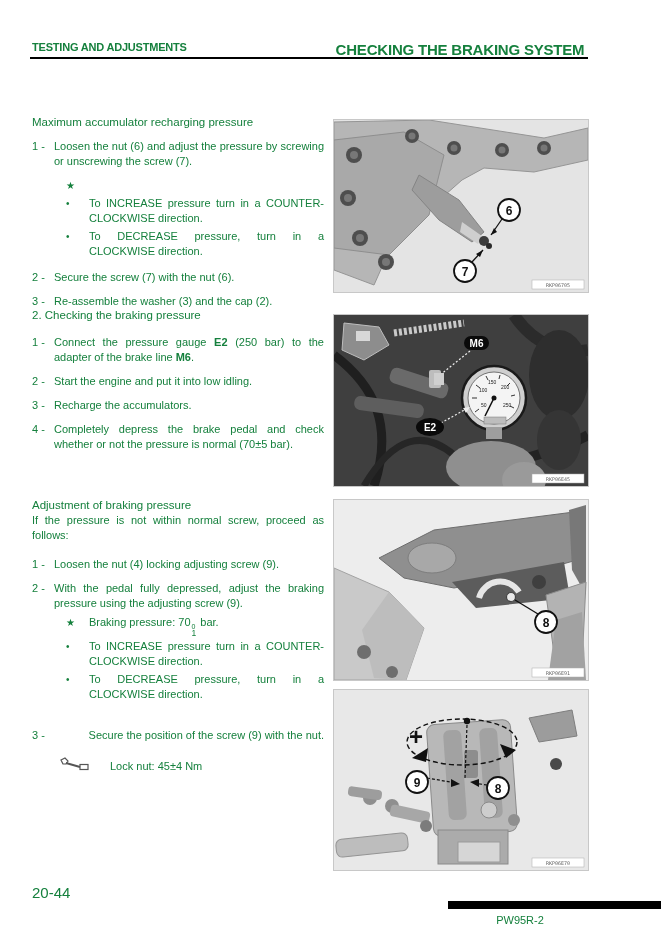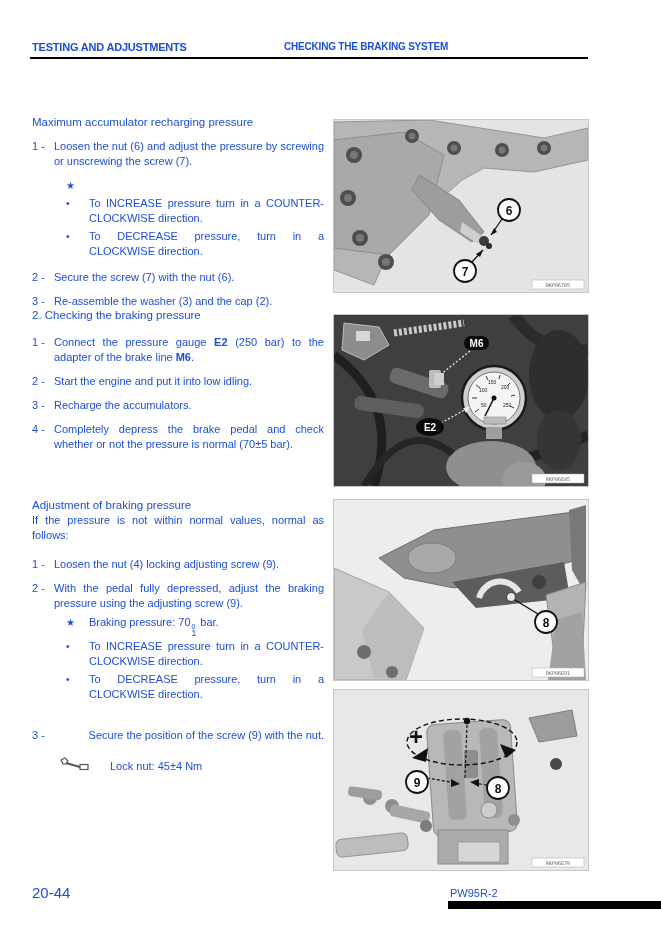--- a/index.html
+++ b/index.html
@@ -1,20 +1,20 @@
 <!DOCTYPE html>
 <html><head>
 <meta charset="utf-8">
 <style>
   html,body{margin:0;padding:0;background:#888;}
   .page{position:relative;width:661px;height:939px;background:#ffffff;
-        font-family:"Liberation Sans", sans-serif;color:#1d4ed8;overflow:hidden;}
+        font-family:"Liberation Sans", sans-serif;color:#15803d;overflow:hidden;}
   
   .hdr-left{position:absolute;top:41px;left:32px;font-size:11px;font-weight:bold;letter-spacing:-0.2px;}
-  .hdr-right{position:absolute;top:41px;left:284px;width:288px;text-align:left;font-size:10px;font-weight:bold;letter-spacing:-0.2px;}
+  .hdr-right{position:absolute;top:41px;left:316px;width:288px;text-align:center;font-size:15px;font-weight:bold;letter-spacing:-0.2px;}
   .hdr-rule{position:absolute;top:57px;left:30px;width:558px;height:2px;background:#000;}
   
   .col{position:absolute;left:32px;width:292px;font-size:11px;line-height:15px;}
   .sec1{top:115px;} .sec2{top:308px;} .sec3{top:498px;}
   h3{margin:0 0 9px 0;font-size:11.5px;line-height:15px;font-weight:normal;}
   .intro{margin:0 0 14px 0;text-align:justify;}
   .step{display:flex;margin:0 0 9px 0;}
   .step .num{flex:0 0 22px;white-space:nowrap;}
   .step .txt{flex:1;text-align:justify;}
   .sub{display:flex;padding-left:34px;margin:2px 0 3px 0;}
@@ -25,21 +25,21 @@
   .torque-row .ticon{flex:0 0 50px;}
   .tol{display:inline-flex;flex-direction:column;vertical-align:-3px;line-height:6px;margin:0 1px;}
   .tol .t{font-size:7px;} .tol .b{font-size:8.5px;}
   
   figure{position:absolute;margin:0;left:334px;width:254px;outline:1px solid #c8c8c8;}
   .p1{top:120px;height:172px;} .p2{top:315px;height:171px;}
   .p3{top:500px;height:180px;} .p4{top:690px;height:180px;}
   figure svg{display:block;width:100%;height:100%;}
   
   .pgnum{position:absolute;top:884px;left:32px;font-size:15px;}
-  .model{position:absolute;top:887px;left:450px;width:140px;font-size:11px;}
+  .model{position:absolute;top:914px;left:450px;width:140px;text-align:center;font-size:11px;}
   .ftr-bar{position:absolute;top:901px;left:448px;width:213px;height:8px;background:#000;}
   .co{font-family:"DejaVu Sans Mono",monospace;}
 </style>
 </head>
 <body>
 
 <div class="page">
 
   <div class="hdr-left">TESTING AND ADJUSTMENTS</div>
   <div class="hdr-right">CHECKING THE BRAKING SYSTEM</div>
@@ -87,21 +87,21 @@
       <span class="txt">Recharge the accumulators.</span>
     </div>
     <div class="step">
       <span class="num">4 -</span>
       <span class="txt">Completely depress the brake pedal and check whether or not the pressure is normal (70±5 bar).</span>
     </div>
   </div>
 
   <div class="col sec3">
     <h3 style="margin-bottom:0;">Adjustment of braking pressure</h3>
-    <p class="intro">If the pressure is not within normal values, normal as follows:</p>
+    <p class="intro">If the pressure is not within normal screw, proceed as follows:</p>
     <div class="step">
       <span class="num">1 -</span>
       <span class="txt">Loosen the nut (4) locking adjusting screw (9).</span>
     </div>
     <div class="step" style="margin-bottom:4px;">
       <span class="num">2 -</span>
       <span class="txt">With the pedal fully depressed, adjust the braking pressure using the adjusting screw (9).</span>
     </div>
     <div class="sub">
       <span class="marker">★</span>

